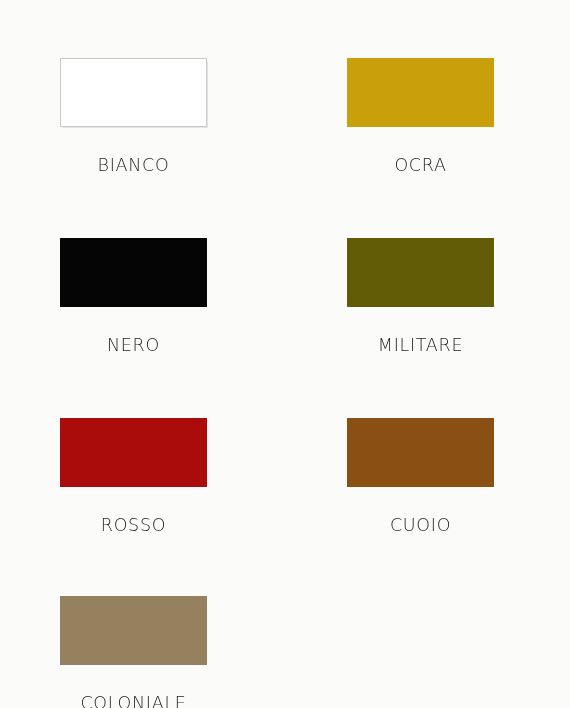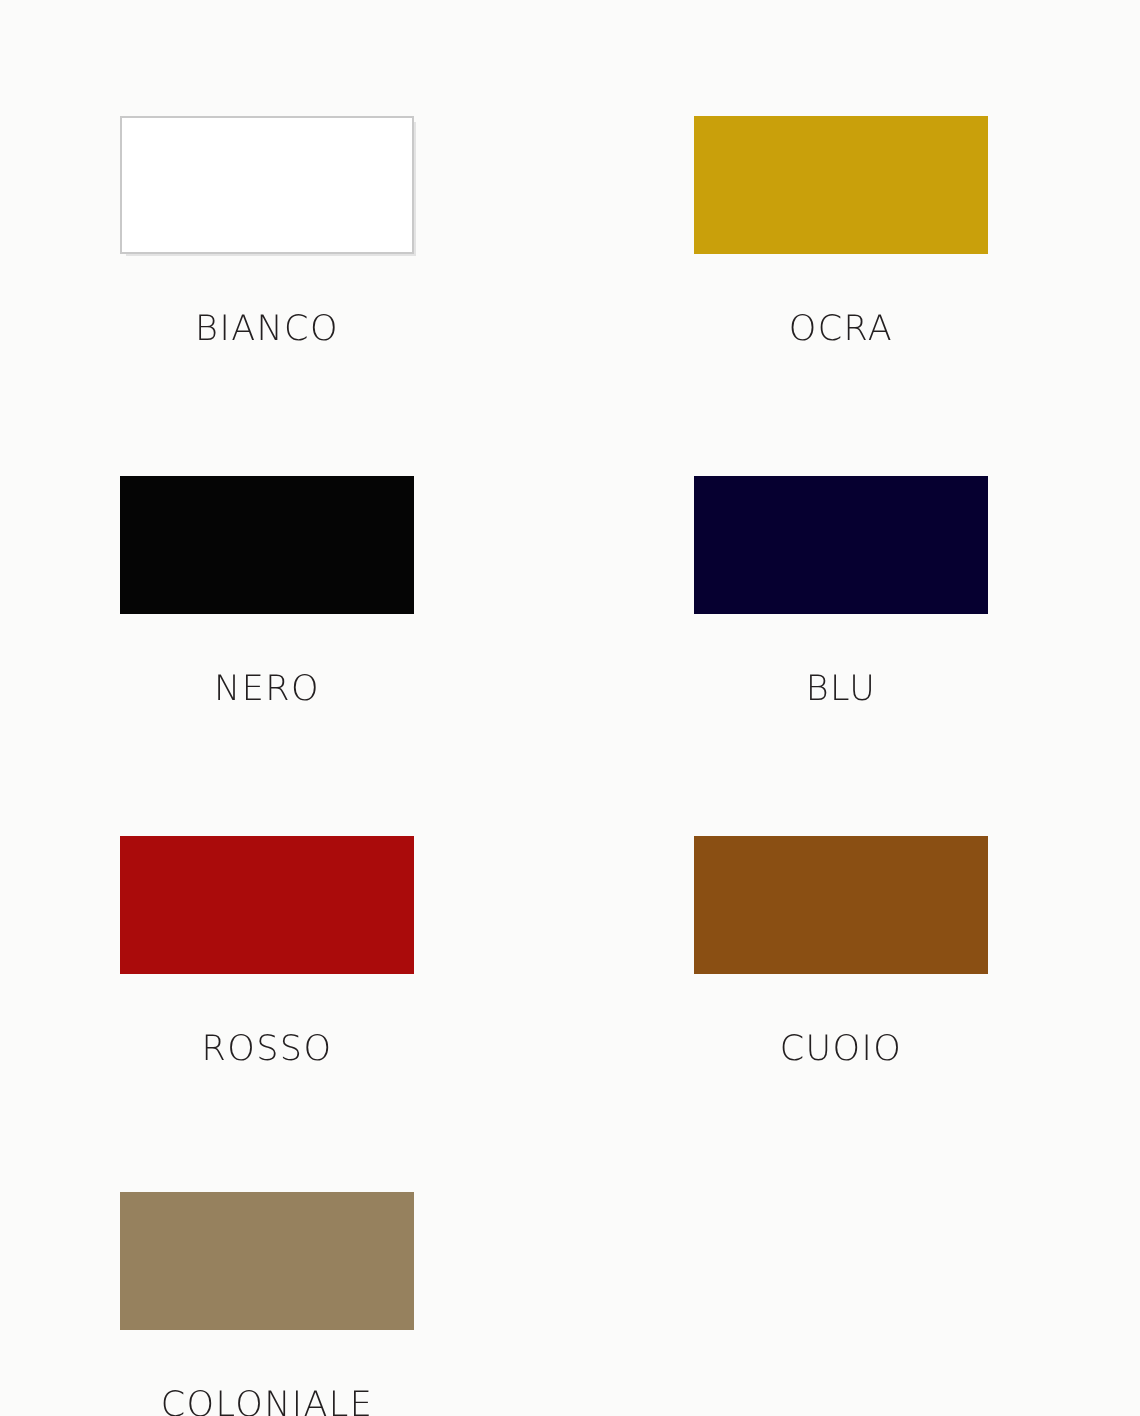--- a/index.html
+++ b/index.html
@@ -75,24 +75,24 @@
           <div class="swatch-chip" style="background: rgb(201, 160, 11);"></div>
           <div class="swatch-label">OCRA</div>
         </div>
       </div>
       <div class="swatch-cell col-right">
         <div class="swatch-inner">
           <div class="swatch-chip" style="background: rgb(5, 5, 5);"></div>
           <div class="swatch-label">NERO</div>
         </div>
       </div>
-      <div class="swatch-cell col-left">
+      <div class="swatch-cell col-right">
         <div class="swatch-inner">
-          <div class="swatch-chip" style="background: rgb(6, 0, 48);"></div>
-          <div class="swatch-label">BLU</div>
+          <div class="swatch-chip" style="background: rgb(98, 92, 6);"></div>
+          <div class="swatch-label">MILITARE</div>
         </div>
       </div>
       <div class="swatch-cell col-right">
         <div class="swatch-inner">
           <div class="swatch-chip" style="background: rgb(170, 11, 11);"></div>
           <div class="swatch-label">ROSSO</div>
         </div>
       </div>
       <div class="swatch-cell col-left">
         <div class="swatch-inner">

